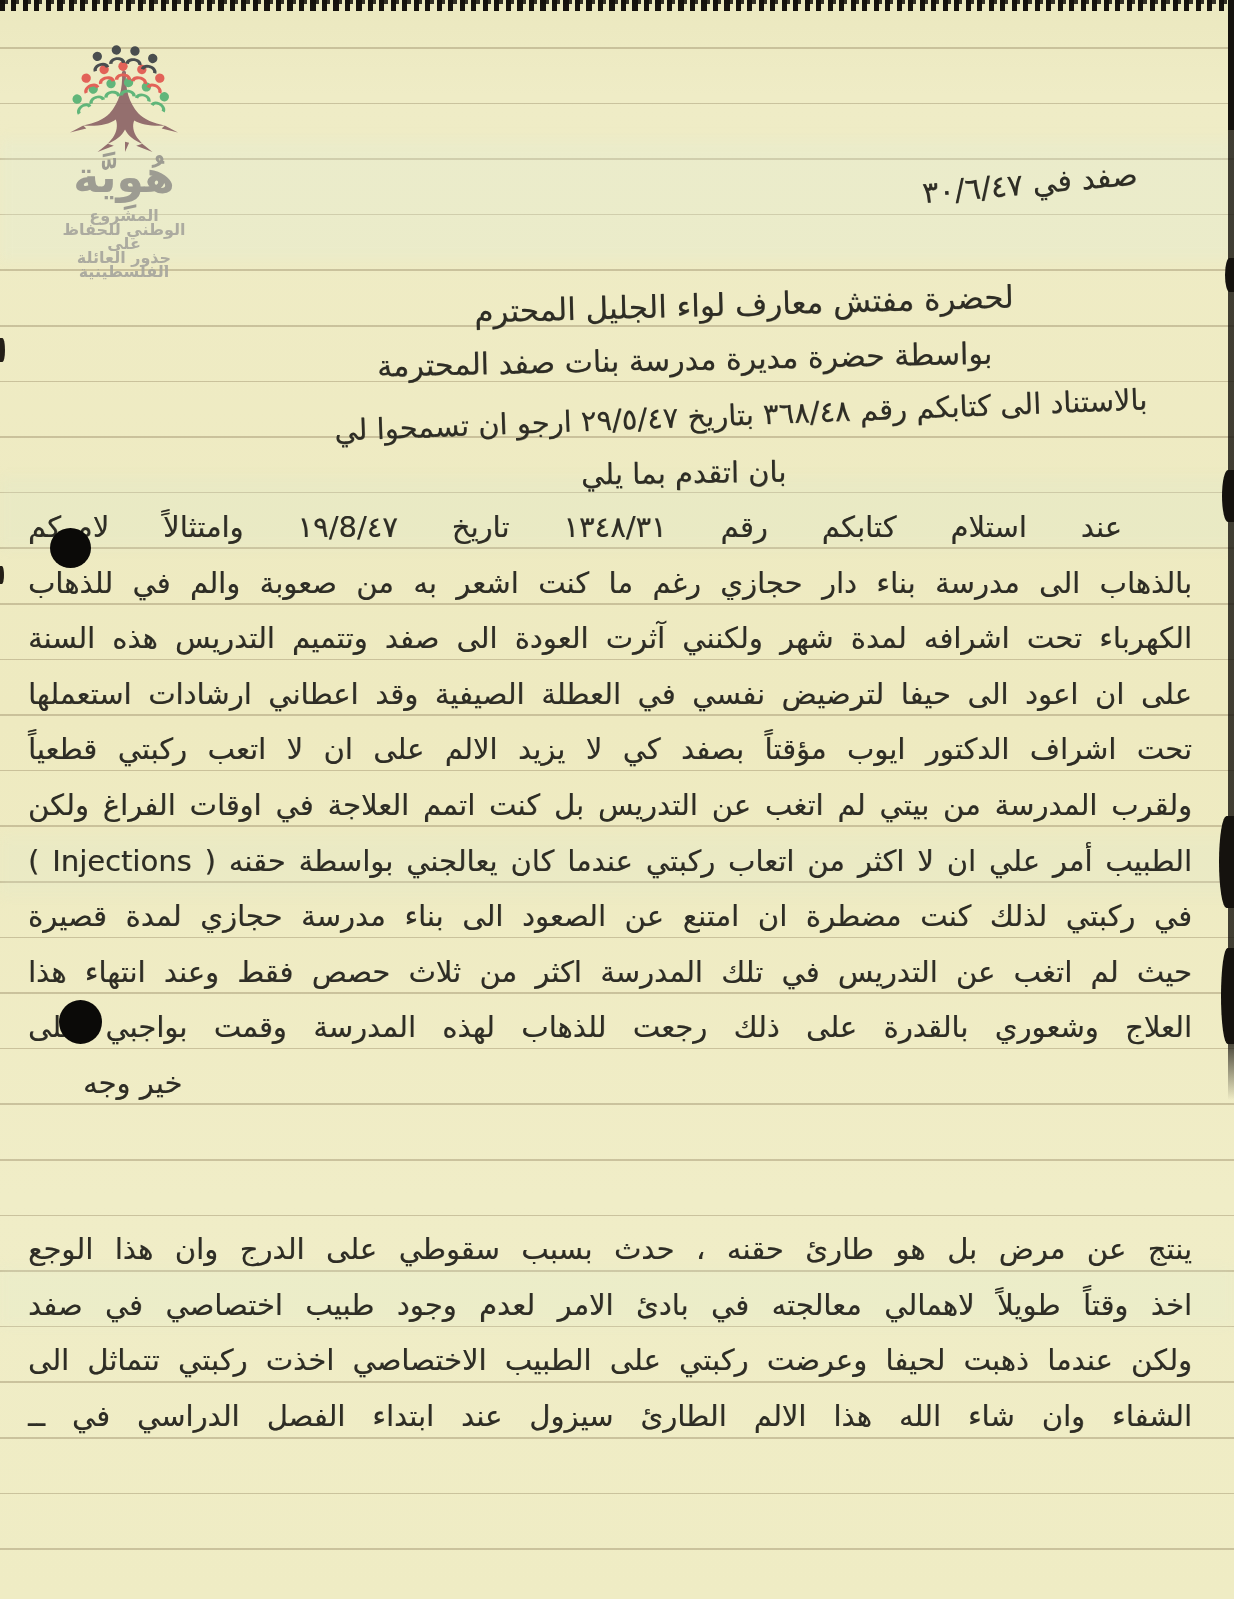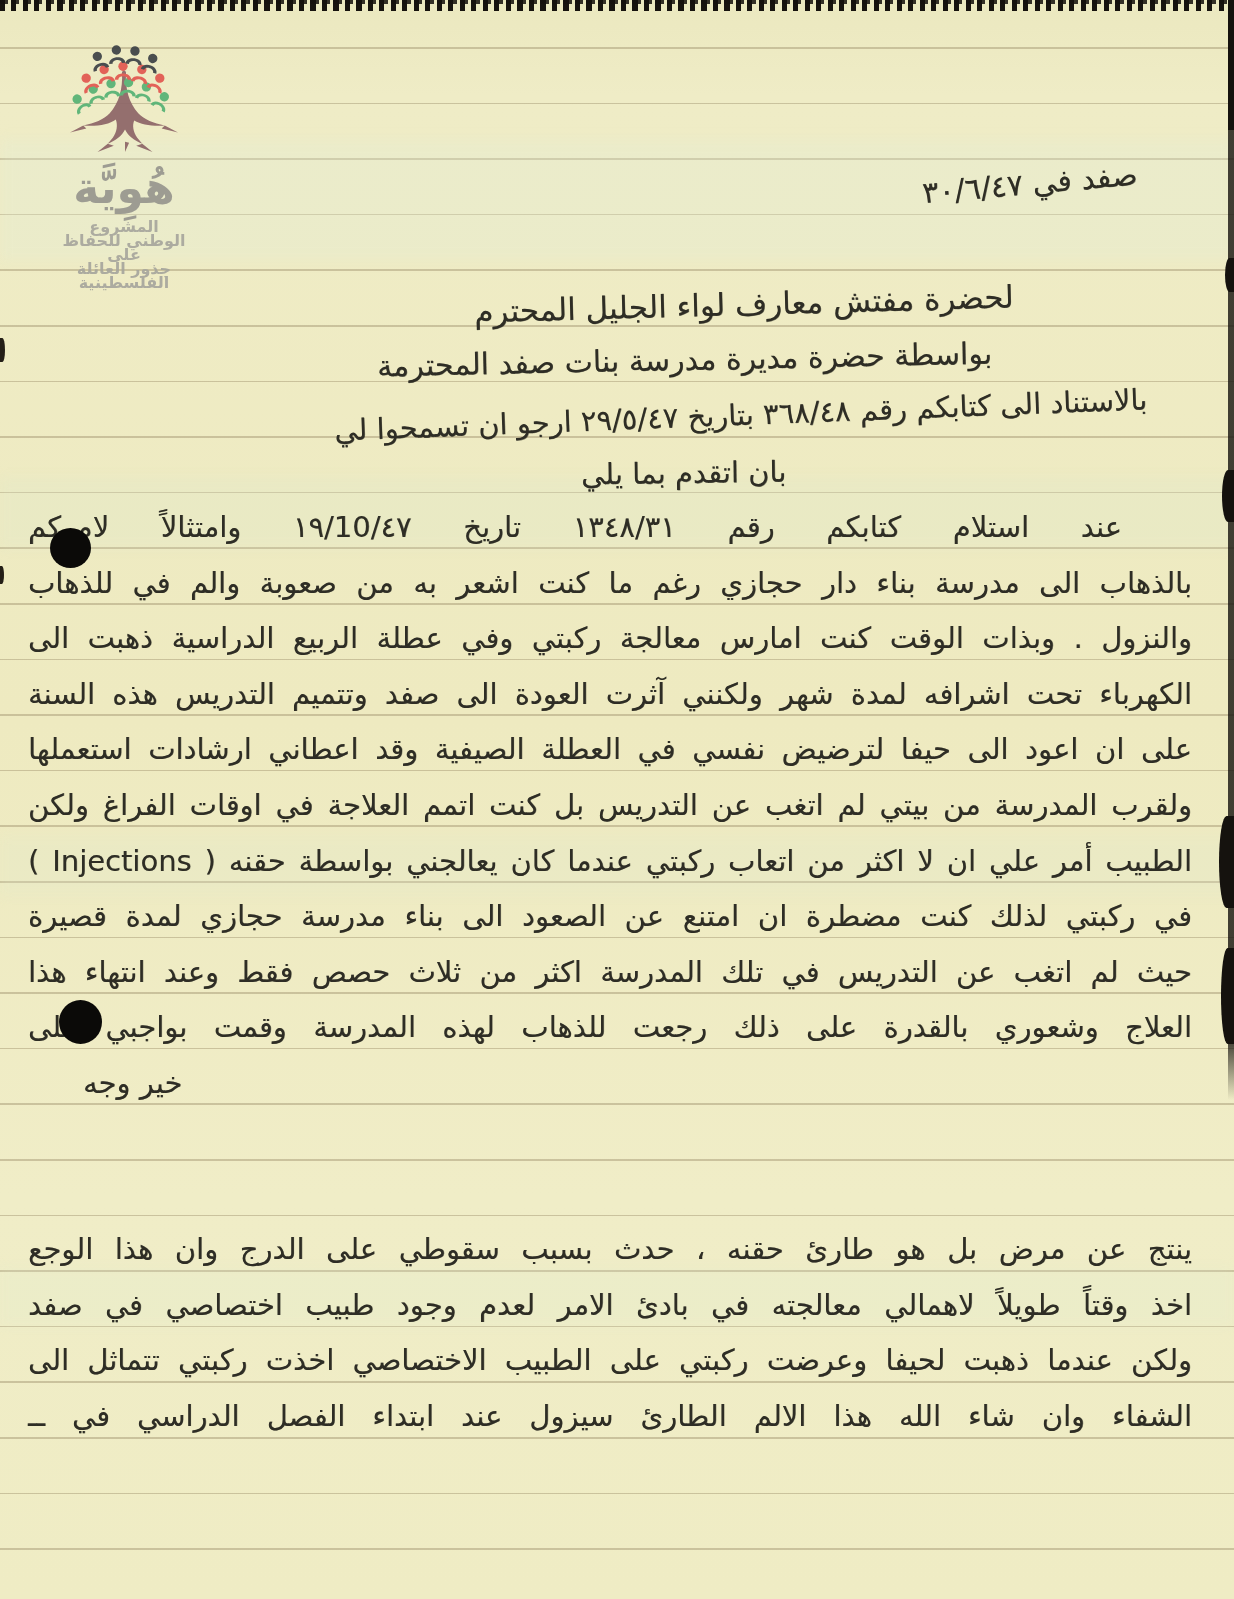--- a/index.html
+++ b/index.html
@@ -47,21 +47,21 @@
   .mark-2{top:566px;height:18px;width:4px;border-radius:0 60% 60% 0;}
 
   .punch-hole{position:absolute;border-radius:50%;background:#0b0a08;}
   .hole-top{left:50px;top:528px;width:41px;height:40px;}
   .hole-bottom{left:59px;top:1000px;width:43px;height:44px;}
 
   
   .logo{position:absolute;left:60px;top:42px;width:128px;text-align:center;opacity:.92;}
   .logo svg{display:block;margin:0 auto;}
   .logo-wordmark{
-    font-size:44px;font-weight:bold;color:#97968e;line-height:44px;margin-top:12px;
+    font-size:44px;font-weight:bold;color:#97968e;line-height:44px;margin-top:1px;
     font-family:"DejaVu Sans",sans-serif;
   }
   .logo-sub{font-size:16px;font-weight:bold;color:#a7a69d;line-height:14px;}
   .logo-sub.first{margin-top:10px;}
 
   
   .hand{
     color:#2e2d25;
     font-family:"DejaVu Sans",sans-serif;
     text-shadow:.4px .3px 0 rgba(46,45,37,.55);
@@ -144,25 +144,25 @@
     <div class="logo-sub">جذور العائلة الفلسطينية</div>
   </div>
 
   <div class="hand date-line">صفد في ٣٠/٦/٤٧</div>
   <div class="hand addr-1">لحضرة مفتش معارف لواء الجليل المحترم</div>
   <div class="hand addr-2">بواسطة حضرة مديرة مدرسة بنات صفد المحترمة</div>
   <div class="hand ref-line">بالاستناد الى كتابكم رقم ٣٦٨/٤٨ بتاريخ ٢٩/٥/٤٧ ارجو ان تسمحوا لي</div>
   <div class="hand ref-cont">بان اتقدم بما يلي</div>
 
   <div class="para para-1">
-      <div class="line indent">عند استلام كتابكم رقم ١٣٤٨/٣١ تاريخ ١٩/10/٤٧ وامتثالاً لامركم</div>
+      <div class="line indent">عند استلام كتابكم رقم ١٣٤٨/٣١ تاريخ ١٩/8/٤٧ وامتثالاً لامركم</div>
       <div class="line">بالذهاب الى مدرسة بناء دار حجازي رغم ما كنت اشعر به من صعوبة والم في للذهاب</div>
-      <div class="line">والنزول . وبذات الوقت كنت امارس معالجة ركبتي وفي عطلة الربيع الدراسية ذهبت الى</div>
       <div class="line">الكهرباء تحت اشرافه لمدة شهر ولكنني آثرت العودة الى صفد وتتميم التدريس هذه السنة</div>
       <div class="line">على ان اعود الى حيفا لترضيض نفسي في العطلة الصيفية وقد اعطاني ارشادات استعملها</div>
+      <div class="line">تحت اشراف الدكتور ايوب مؤقتاً بصفد كي لا يزيد الالم على ان لا اتعب ركبتي قطعياً</div>
       <div class="line">ولقرب المدرسة من بيتي لم اتغب عن التدريس بل كنت اتمم العلاجة في اوقات الفراغ ولكن</div>
       <div class="line">الطبيب أمر علي ان لا اكثر من اتعاب ركبتي عندما كان يعالجني بواسطة حقنه ( Injections )</div>
       <div class="line">في ركبتي لذلك كنت مضطرة ان امتنع عن الصعود الى بناء مدرسة حجازي لمدة قصيرة</div>
       <div class="line">حيث لم اتغب عن التدريس في تلك المدرسة اكثر من ثلاث حصص فقط وعند انتهاء هذا</div>
       <div class="line">العلاج وشعوري بالقدرة على ذلك رجعت للذهاب لهذه المدرسة وقمت بواجبي على</div>
       <div class="line tail">خير وجه</div>
     </div>
   <div class="para para-2">
       <div class="line">ينتج عن مرض بل هو طارئ حقنه ، حدث بسبب سقوطي على الدرج وان هذا الوجع</div>
       <div class="line">اخذ وقتاً طويلاً لاهمالي معالجته في بادئ الامر لعدم وجود طبيب اختصاصي في صفد</div>

